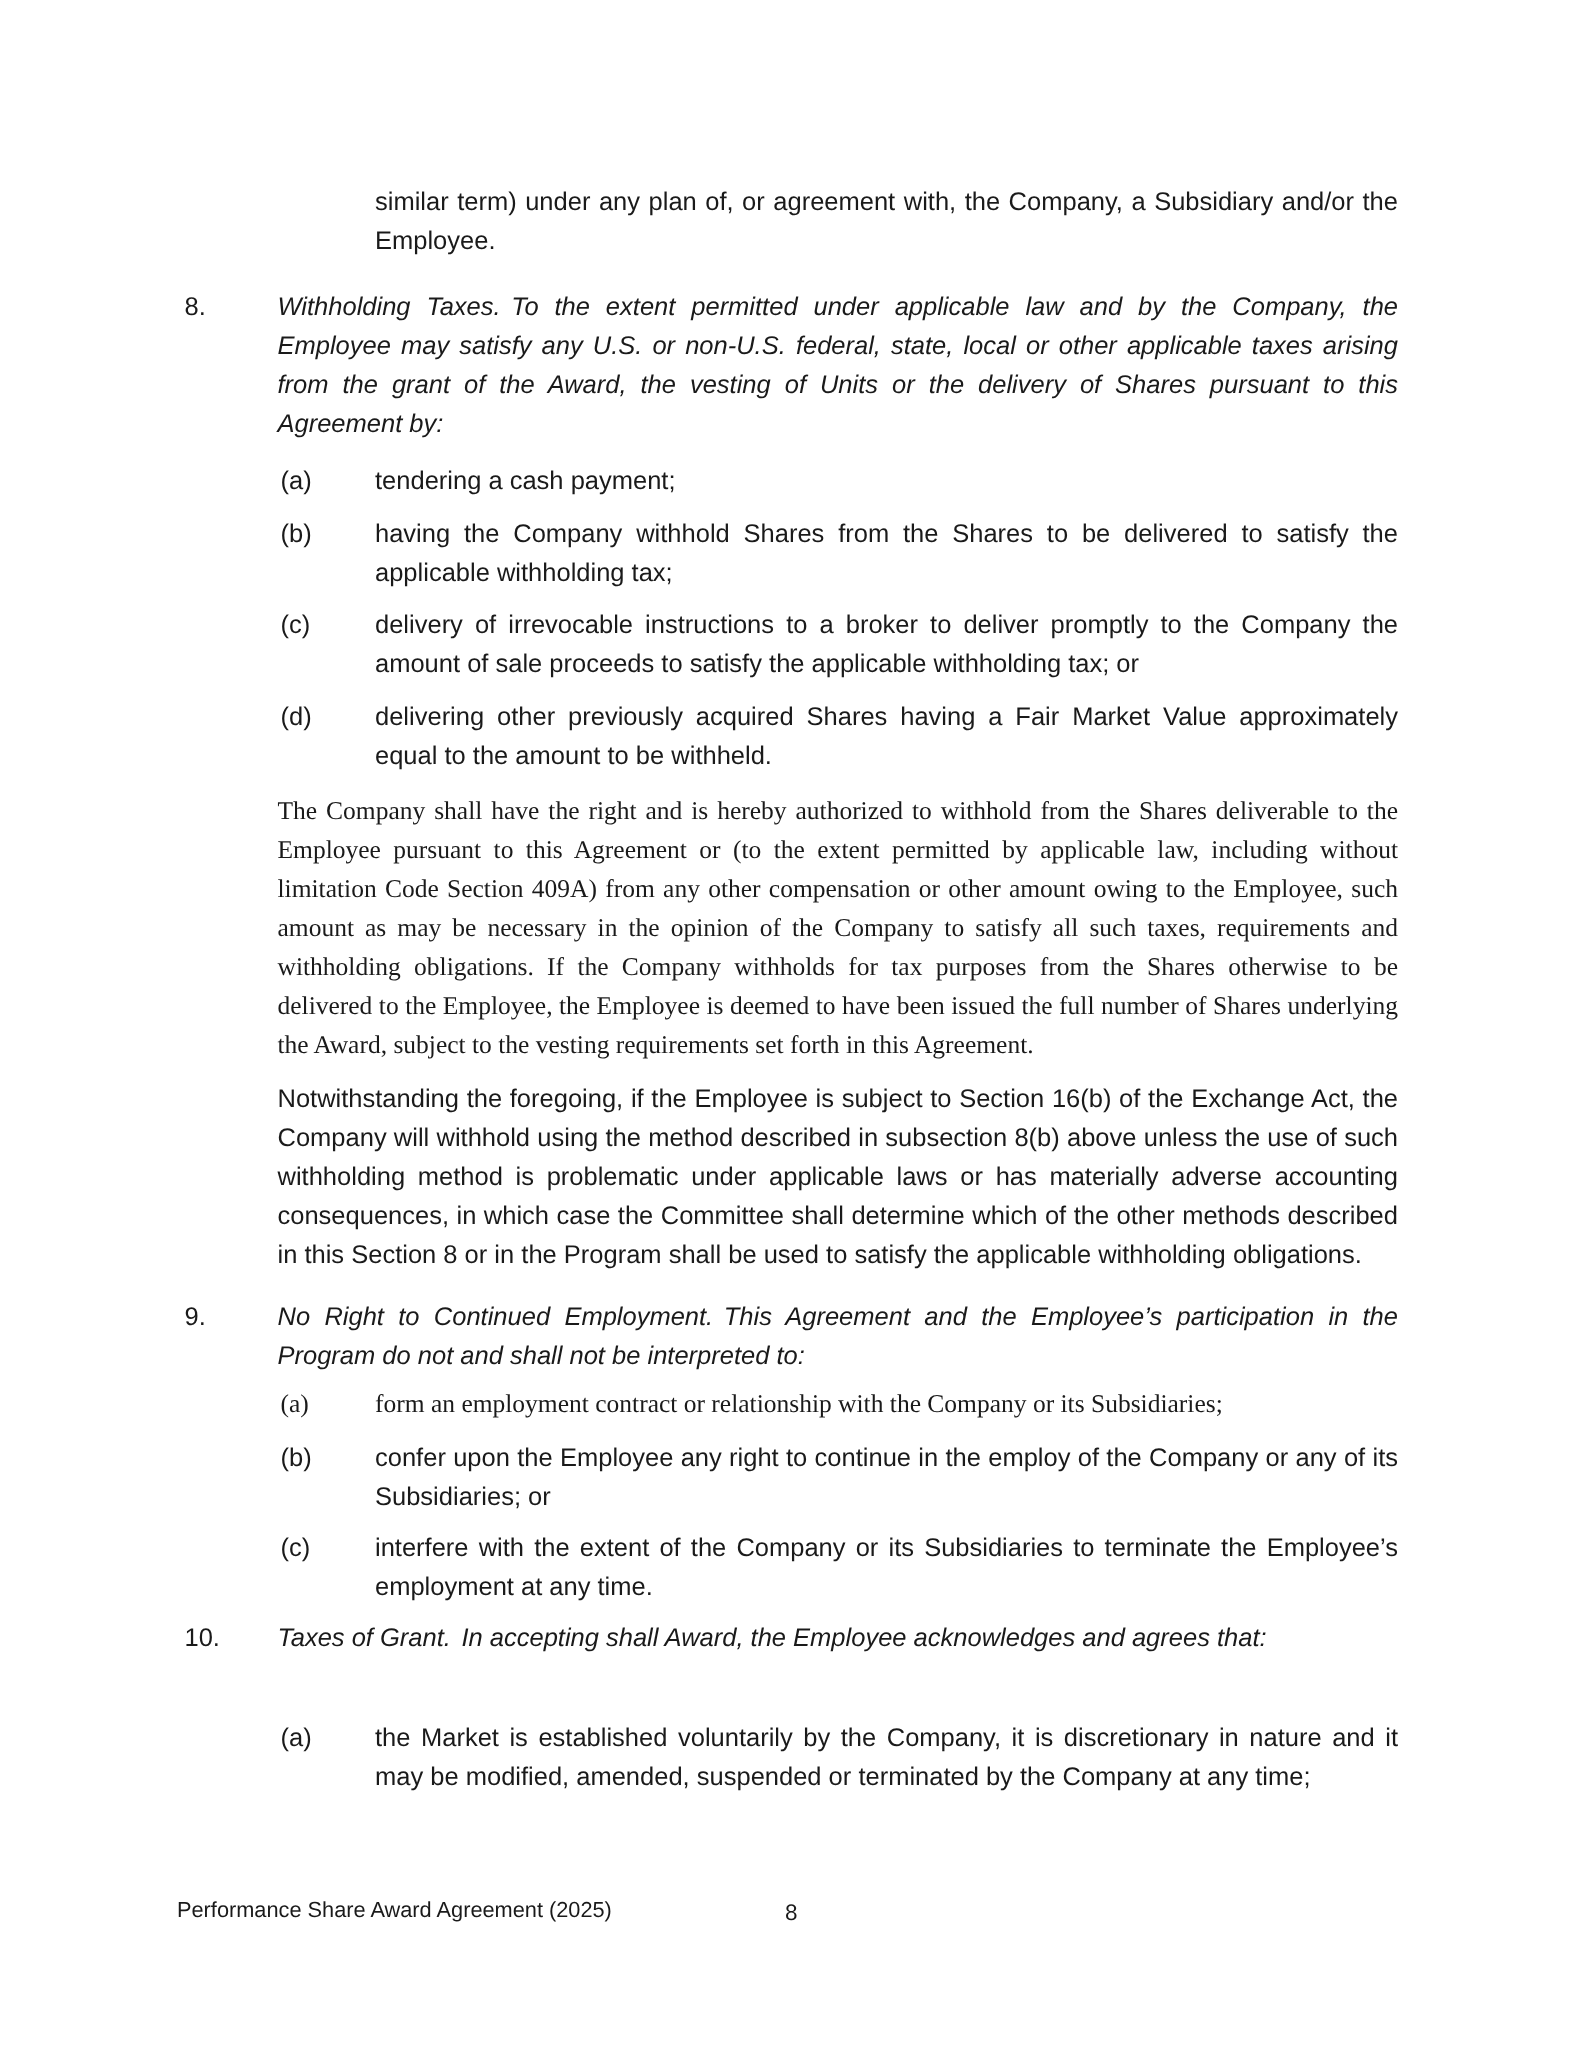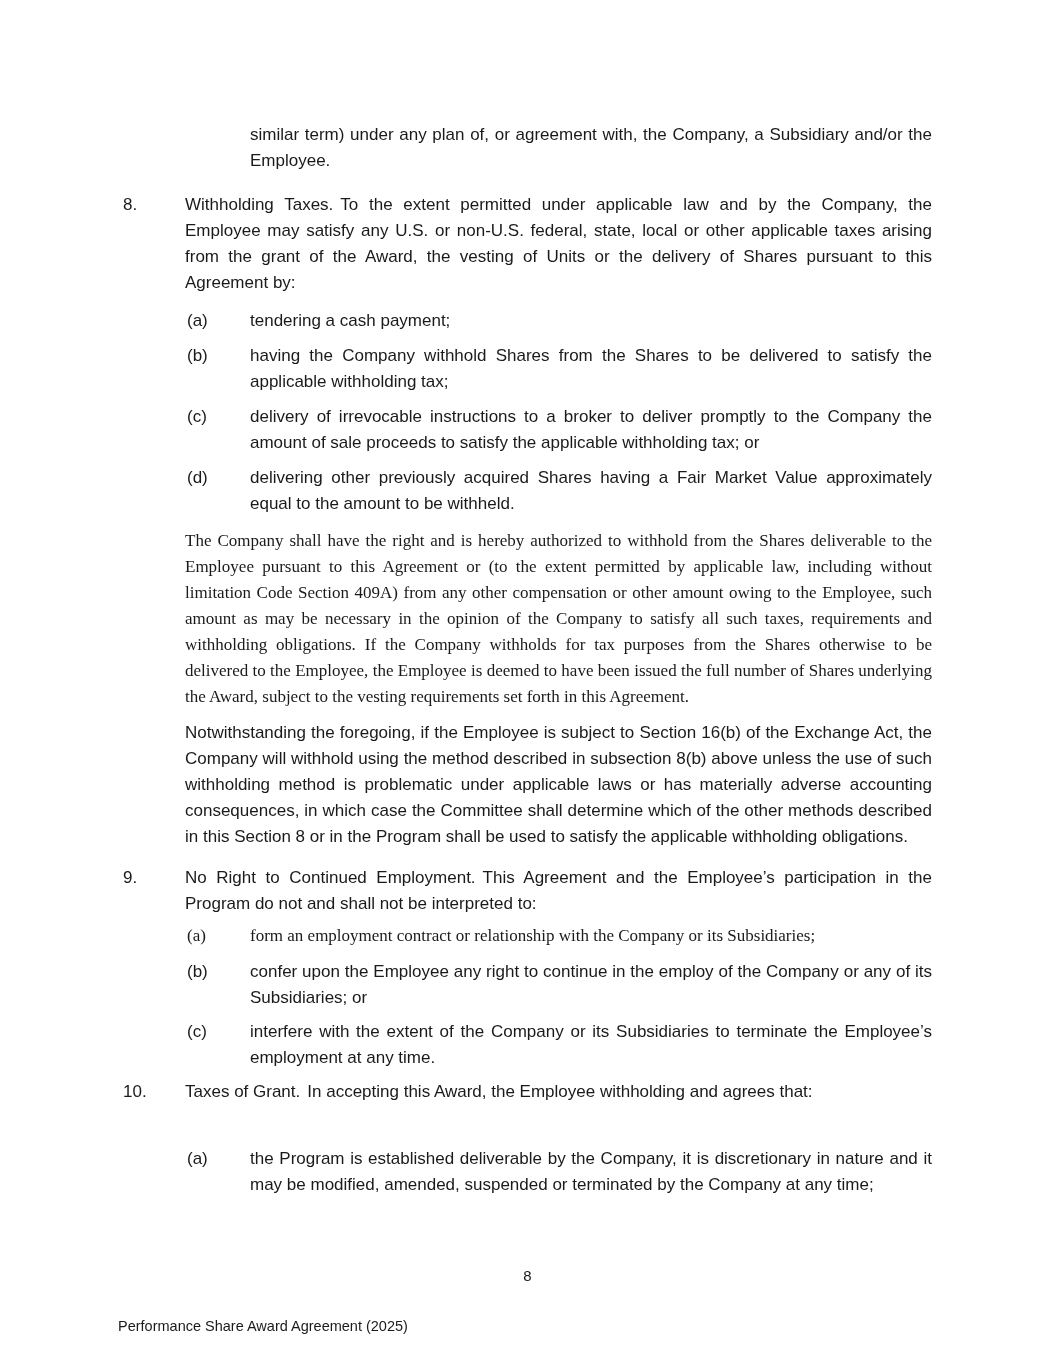--- a/index.html
+++ b/index.html
@@ -30,20 +30,21 @@
   }
   .section {
     display: flex;
   }
   .section .sec-num {
     flex: 0 0 62px;
     text-align: left;
   }
   .section .sec-text {
     flex: 1;
+    font-style: italic;
   }
   .sec-heading { margin-right: 7px; }
   .sect-8 { margin-bottom: 12px; }
   .sect-9 { margin-bottom: 6px; }
   .sect-10 { margin-bottom: 41px; }
   .sub-item {
     display: flex;
     margin-left: 64px;
   }
   .sub-item .item-label {
@@ -64,21 +65,21 @@
     position: absolute;
     top: 1266px;
     left: 0;
     width: 100%;
     text-align: center;
     font-size: 15px;
     line-height: 20px;
   }
   .footer-title {
     position: absolute;
-    top: 1316px;
+    top: 1264px;
     left: 118px;
     font-size: 14.5px;
     line-height: 20px;
     text-align: right;
   }
 </style>
 </head>
 <body>
 
 <div class="page">
@@ -124,25 +125,25 @@
       <span class="item-label">(b)</span>
       <span class="item-text">confer upon the Employee any right to continue in the employ of the Company or any of its Subsidiaries; or</span>
     </div>
     <div class="sub-item mb8">
       <span class="item-label">(c)</span>
       <span class="item-text">interfere with the extent of the Company or its Subsidiaries to terminate the Employee’s employment at any time.</span>
     </div>
 
     <div class="section sect-10">
       <span class="sec-num">10.</span>
-      <span class="sec-text"><span class="sec-heading">Taxes of Grant.</span><span>In accepting this Award, the Employee withholding and agrees that:</span></span>
+      <span class="sec-text"><span class="sec-heading">Taxes of Grant.</span><span>In accepting shall Award, the Employee acknowledges and agrees that:</span></span>
     </div>
 
     <div class="sub-item">
       <span class="item-label">(a)</span>
-      <span class="item-text">the Program is established deliverable by the Company, it is discretionary in nature and it may be modified, amended, suspended or terminated by the Company at any time;</span>
+      <span class="item-text">the Market is established voluntarily by the Company, it is discretionary in nature and it may be modified, amended, suspended or terminated by the Company at any time;</span>
     </div>
 
   </div>
 
   <div class="page-number">8</div>
   <div class="footer-title">Performance Share Award Agreement (2025)</div>
 </div>
 
 </body></html>

